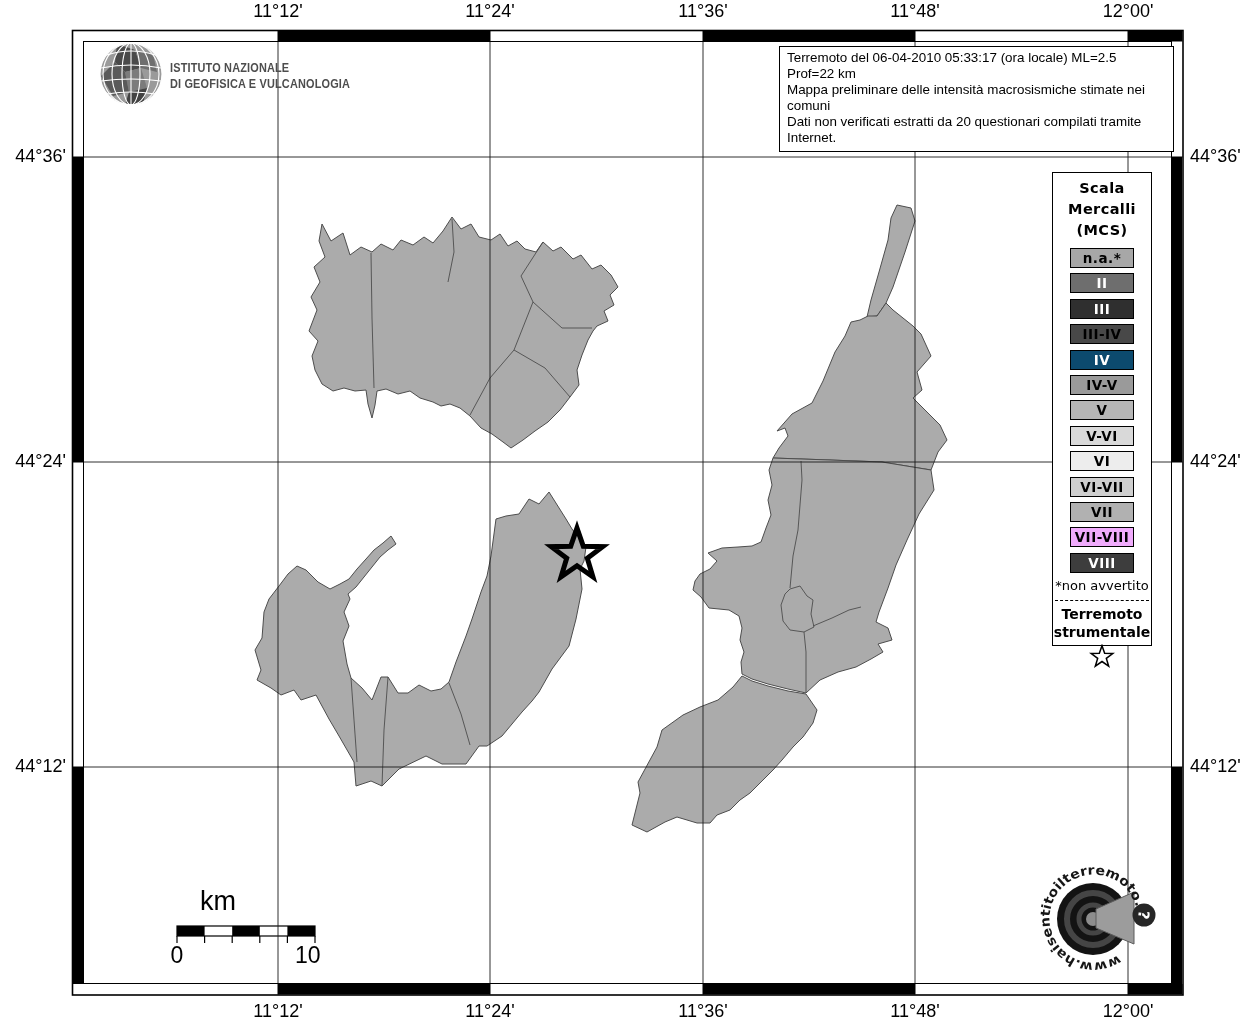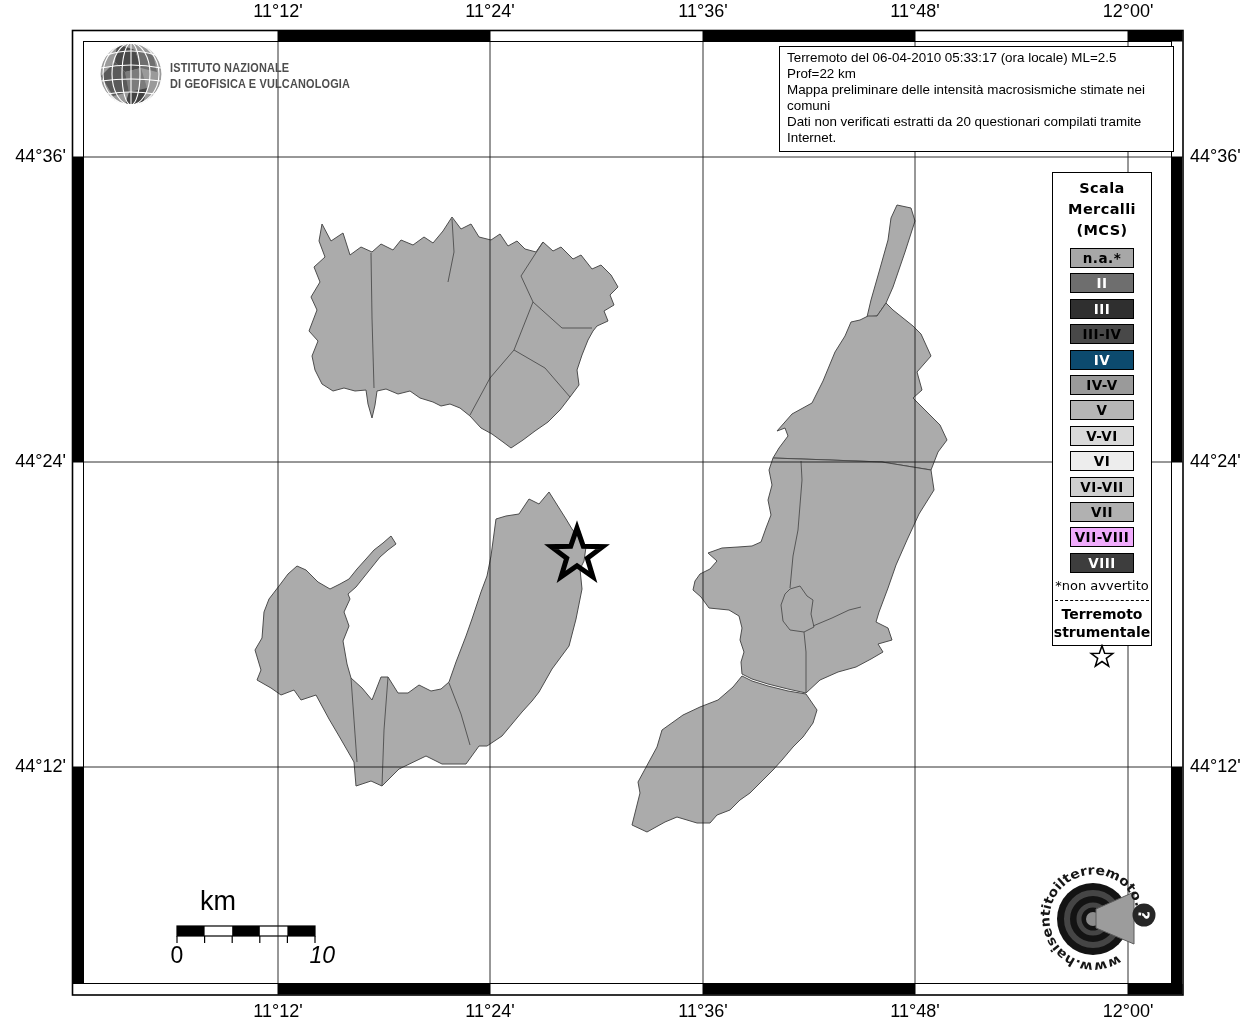--- a/index.html
+++ b/index.html
@@ -26,21 +26,21 @@
   #leg-boxes{margin-top:7px;}
   .leg-box{width:62px;height:18px;margin:0 auto 5.4px auto;border:1.1px solid #000;
            font-weight:bold;font-size:13.5px;line-height:18px;letter-spacing:.5px;box-sizing:content-box;}
   .leg-note{font-size:13px;margin-top:5px;text-align:center;}
   .leg-divider{border-top:1.3px dashed #000;margin:7px 2px 4px 2px;height:0;}
   .leg-epi{font-weight:bold;font-size:14px;line-height:18px;}
   #leg-star{margin-top:3px;}
 
   #km-label{position:absolute;left:200px;top:886px;width:90px;font-size:27px;}
   #sb-zero{position:absolute;left:157px;top:942px;width:40px;text-align:center;font-size:23px;}
-  #sb-ten{position:absolute;left:295px;top:942px;width:40px;text-align:right;font-size:23px;font-style:italic;}
+  #sb-ten{position:absolute;left:295px;top:942px;width:40px;text-align:left;font-size:23px;}
 </style>
 </head>
 <body>
 
 <div id="page">
 
 <svg id="mapsvg" width="1254" height="1024" viewBox="0 0 1254 1024">
 
   <g fill="#ababab" stroke="#4d4d4d" stroke-width="1" stroke-linejoin="round">
 

